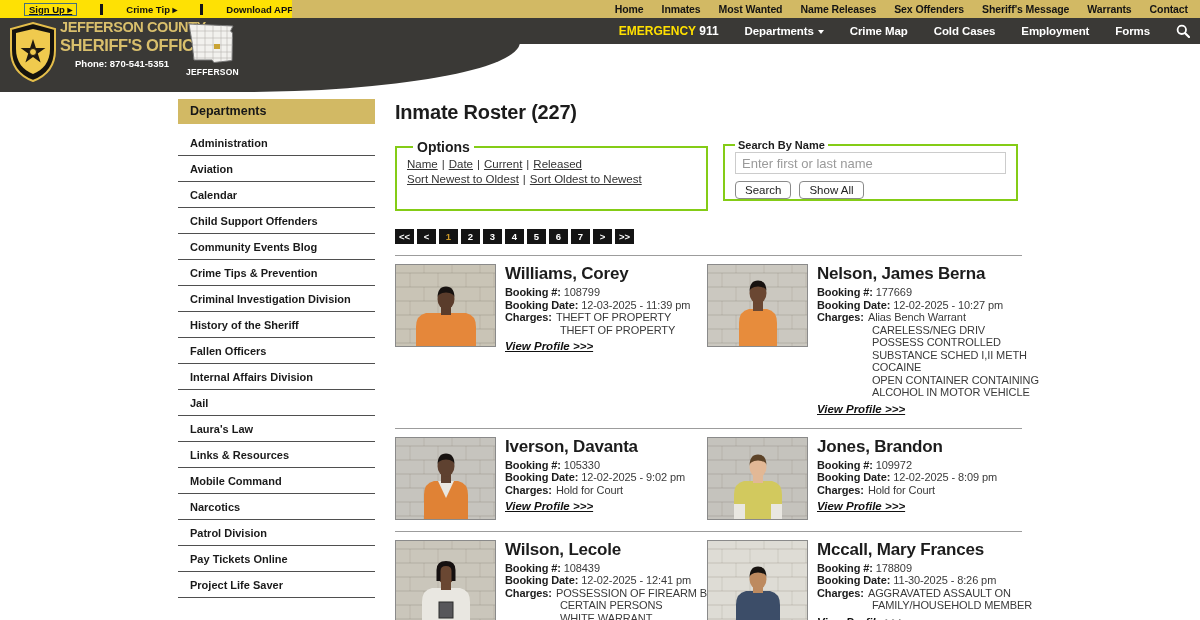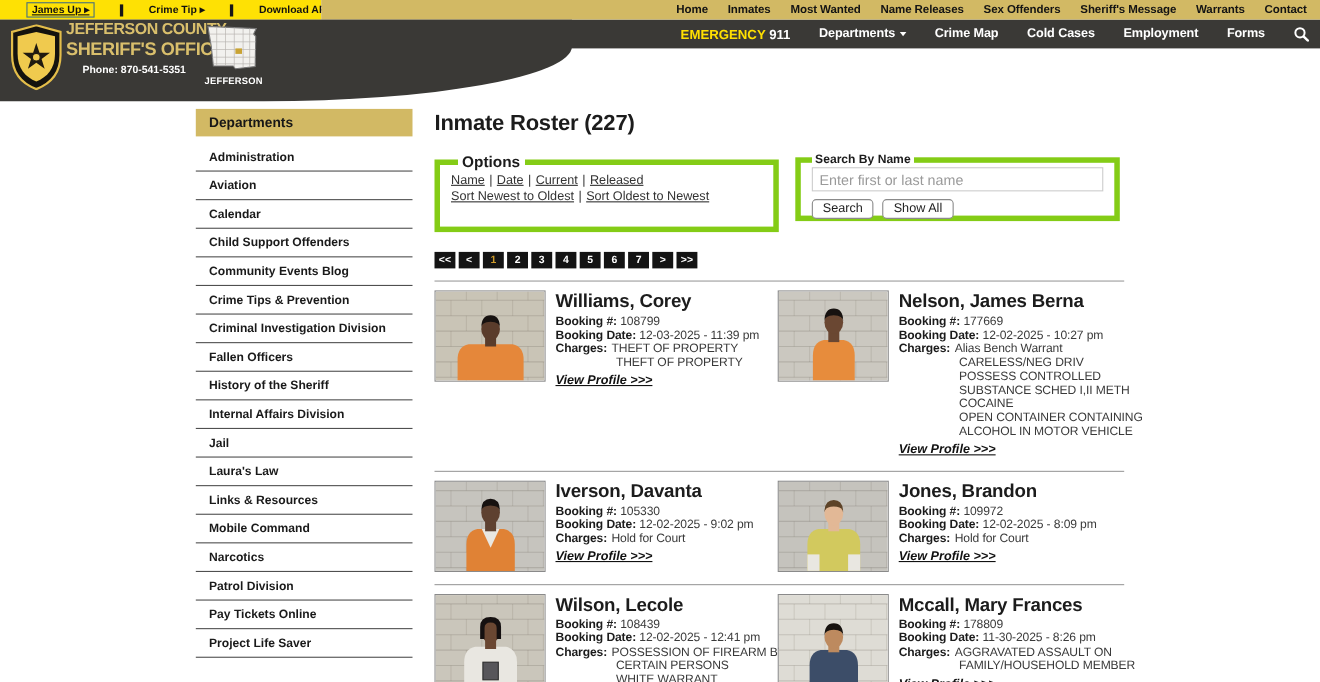--- a/index.html
+++ b/index.html
@@ -38,21 +38,21 @@
   
   .content{display:flex;align-items:flex-start;padding:7px 0 0 178px;}
   .sidebar{width:197px;flex:none;}
   .sidebar-title{background:var(--tan,#d2b964);color:#171717;font-weight:bold;font-size:12.5px;
                  padding:5px 0 6px 12px;margin-bottom:6px;}
   .side-item{font-size:11px;font-weight:bold;color:#1a1a1a;padding:7px 0 6px 12px;
              border-bottom:1px solid #4f4f4f;cursor:pointer;}
   .main{margin-left:20px;width:627px;}
   .main h1{font-size:20px;margin:2px 0 15px;color:#1c1c1c;letter-spacing:-0.2px;font-weight:bold;}
   .toprow{display:flex;gap:15px;align-items:flex-start;}
-  fieldset{border:5px solid #84cc16;margin:0;padding:0 10px 8px;min-inline-size:0;background:#fff;}
+  fieldset{border:2px solid #84cc16;margin:0;padding:0 10px 8px;min-inline-size:0;background:#fff;}
   .options{width:313px;height:72px;box-sizing:border-box;}
   .options legend{font-size:14px;font-weight:bold;padding:0 4px;margin-left:6px;color:#1c1c1c;}
   .optrow{font-size:11.5px;color:#333;margin-top:3px;white-space:nowrap;}
   .opt-link{color:#333;text-decoration:underline;cursor:pointer;}
   .osep{margin:0 4px;color:#333;}
   .searchbox{width:295px;height:62px;box-sizing:border-box;}
   .searchbox legend{font-size:11px;font-weight:bold;padding:0 3px;color:#1c1c1c;}
   .searchbox input{width:100%;box-sizing:border-box;height:22px;border:1px solid #ccc;font-size:13px;
                    padding:0 6px;color:#333;margin-top:1px;font-family:inherit;outline:none;}
   .searchbox input::placeholder{color:#9a9a9a;}
@@ -79,21 +79,21 @@
   .vp{font-size:11.5px;font-weight:bold;font-style:italic;text-decoration:underline;color:#111;
       margin-top:2px;display:inline-block;cursor:pointer;}
 </style>
 </head>
 <body>
 
 <div class="page">
 
   <div class="topbar">
     <div class="topbar-left" id="quickLinks">
-        <a class="quick-link boxed">James Up ▸</a>
+        <a class="quick-link boxed">Sign Up ▸</a>
         <span class="qsep"></span>
         <a class="quick-link">Crime Tip ▸</a>
         <span class="qsep"></span>
         <a class="quick-link">Download APP ▸</a>
       </div>
     <nav class="topbar-right" id="topNav">
         <span class="topnav-item">Home</span>
         <span class="topnav-item">Inmates</span>
         <span class="topnav-item">Most Wanted</span>
         <span class="topnav-item">Name Releases</span>
@@ -161,22 +161,22 @@
     <aside class="sidebar">
       <div class="sidebar-title">Departments</div>
       <div id="sidebarItems">
           <div class="side-item">Administration</div>
           <div class="side-item">Aviation</div>
           <div class="side-item">Calendar</div>
           <div class="side-item">Child Support Offenders</div>
           <div class="side-item">Community Events Blog</div>
           <div class="side-item">Crime Tips &amp; Prevention</div>
           <div class="side-item">Criminal Investigation Division</div>
+          <div class="side-item">History of the Sheriff</div>
           <div class="side-item">Fallen Officers</div>
-          <div class="side-item">History of the Sheriff</div>
           <div class="side-item">Internal Affairs Division</div>
           <div class="side-item">Jail</div>
           <div class="side-item">Laura's Law</div>
           <div class="side-item">Links &amp; Resources</div>
           <div class="side-item">Mobile Command</div>
           <div class="side-item">Narcotics</div>
           <div class="side-item">Patrol Division</div>
           <div class="side-item">Pay Tickets Online</div>
           <div class="side-item">Project Life Saver</div>
         </div>

